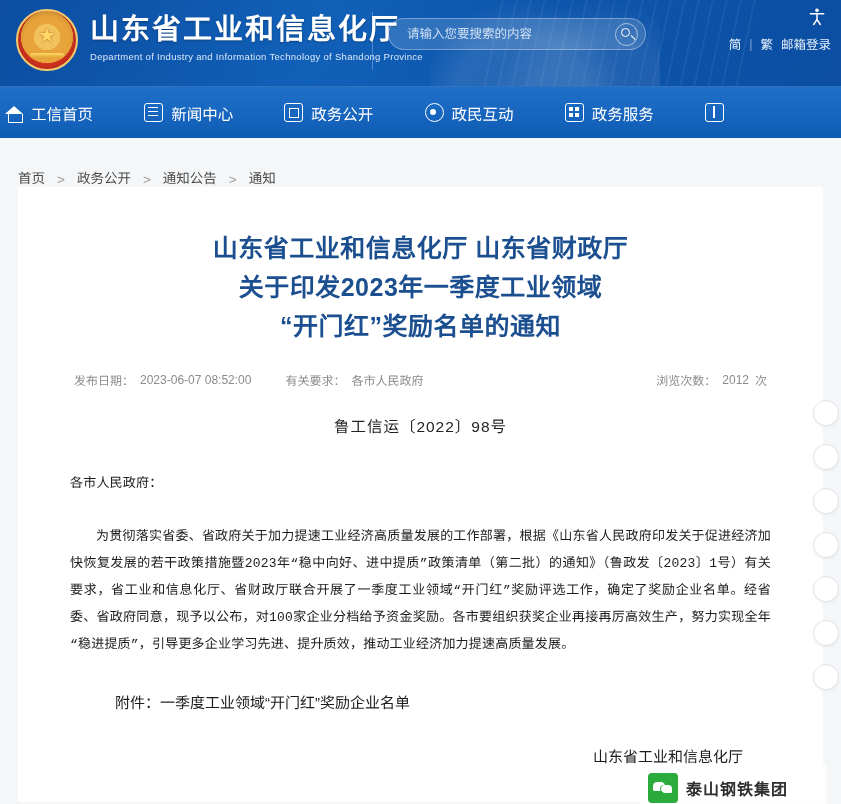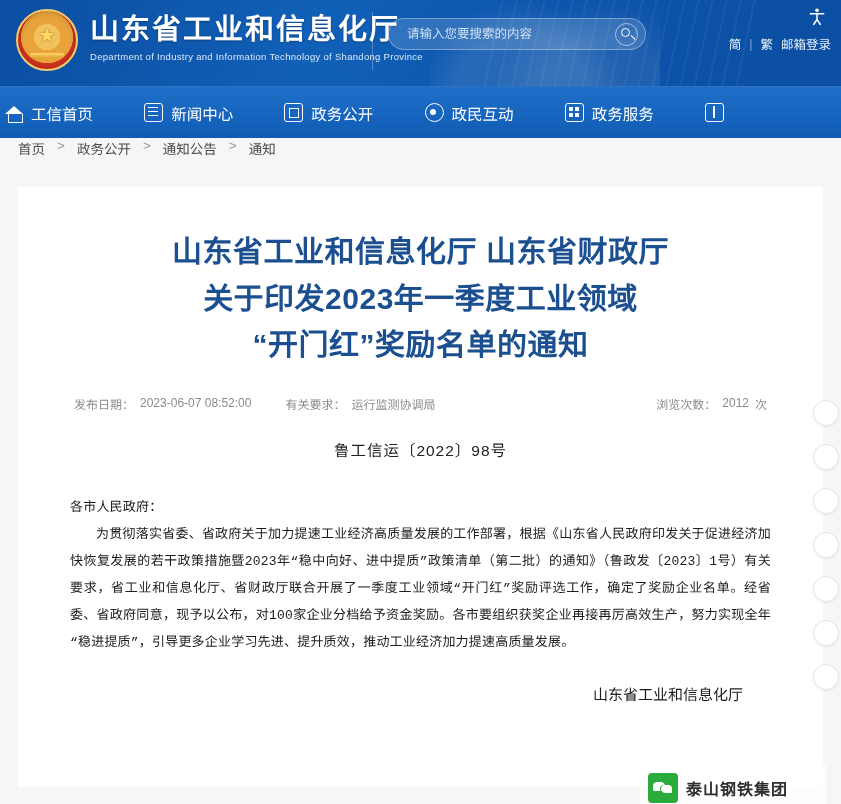--- a/index.html
+++ b/index.html
@@ -208,41 +208,41 @@
   }
   .nav-ico.book::before {
     content: ""; position: absolute; left: 7.5px; top: 1.5px;
     width: 1.4px; height: 12px; background: #fff;
   }
 
   
   .crumb {
     height: 49px;
     background: #f4f6f8;
-    display: flex; align-items: flex-start;
+    display: flex; align-items: flex-end;
     padding-left: 18px;
     font-size: 13.5px;
     color: #4a4a4a;
   }
   .crumb a { color: #4a4a4a; text-decoration: none; }
   .crumb .arrow { margin: 0 12px; color: #9b9b9b; }
 
   
   .card {
     position: relative;
     margin: 0 18px;
     background: #ffffff;
     min-height: 600px;
     padding: 42px 52px 30px;
   }
 
   .art-title {
     text-align: center;
     color: #1b4f8f;
-    font-size: 30px;
+    font-size: 25px;
     font-weight: 700;
     line-height: 1.55;
     letter-spacing: .5px;
   }
 
   .meta {
     margin-top: 26px;
     display: flex;
     align-items: center;
     font-size: 12px;
@@ -266,21 +266,21 @@
   .body-text {
     margin-top: 34px;
     font-size: 13px;
     color: #1c1c1c;
     line-height: 2.08;
     letter-spacing: .2px;
     text-align: justify;
     font-family: Liberation Mono, monospace;
   }
   .body-text p { margin: 0; }
-  .body-text p.indent { text-indent: 2em; }
+  .body-text p.indent { text-indent: 2em; margin-top: 26px; }
   .attach {
     margin-top: 30px;
     font-size: 15px;
     color: #1c1c1c;
     text-indent: 3em;
     line-height: 2;
   }
   .signoff {
     margin-top: 24px;
     font-size: 15px;
@@ -425,37 +425,38 @@
       <div>“开门红”奖励名单的通知</div>
     </div>
 
     <div class="meta">
       <div class="grp">
         <span class="m-label">发布日期：</span>
         <span class="m-val">2023-06-07 08:52:00</span>
       </div>
       <div class="grp">
         <span class="m-label">有关要求：</span>
-        <span class="m-val">运行监测协调局</span>
+        <span class="m-val">各市人民政府</span>
       </div>
       <div class="spacer"></div>
       <div class="grp">
         <span class="m-label">浏览次数：</span>
         <span class="m-val">2012</span>
         <span class="m-val">次</span>
       </div>
     </div>
 
     <div class="doc-no">鲁工信运〔2022〕98号</div>
 
     <div class="body-text">
       <p>各市人民政府：</p>
       <p class="indent">为贯彻落实省委、省政府关于加力提速工业经济高质量发展的工作部署，根据《山东省人民政府印发关于促进经济加快恢复发展的若干政策措施暨2023年“稳中向好、进中提质”政策清单（第二批）的通知》（鲁政发〔2023〕1号）有关要求，省工业和信息化厅、省财政厅联合开展了一季度工业领域“开门红”奖励评选工作，确定了奖励企业名单。经省委、省政府同意，现予以公布，对100家企业分档给予资金奖励。各市要组织获奖企业再接再厉高效生产，努力实现全年“稳进提质”，引导更多企业学习先进、提升质效，推动工业经济加力提速高质量发展。</p>
     </div>
 
+    <div class="attach">附件：一季度工业领域“开门红”奖励企业名单</div>
 
     <div class="signoff">
       <div>山东省工业和信息化厅</div>
 
     </div>
   </div>
 
   <div class="rail">
     <div class="dot"></div>
     <div class="dot"></div>

